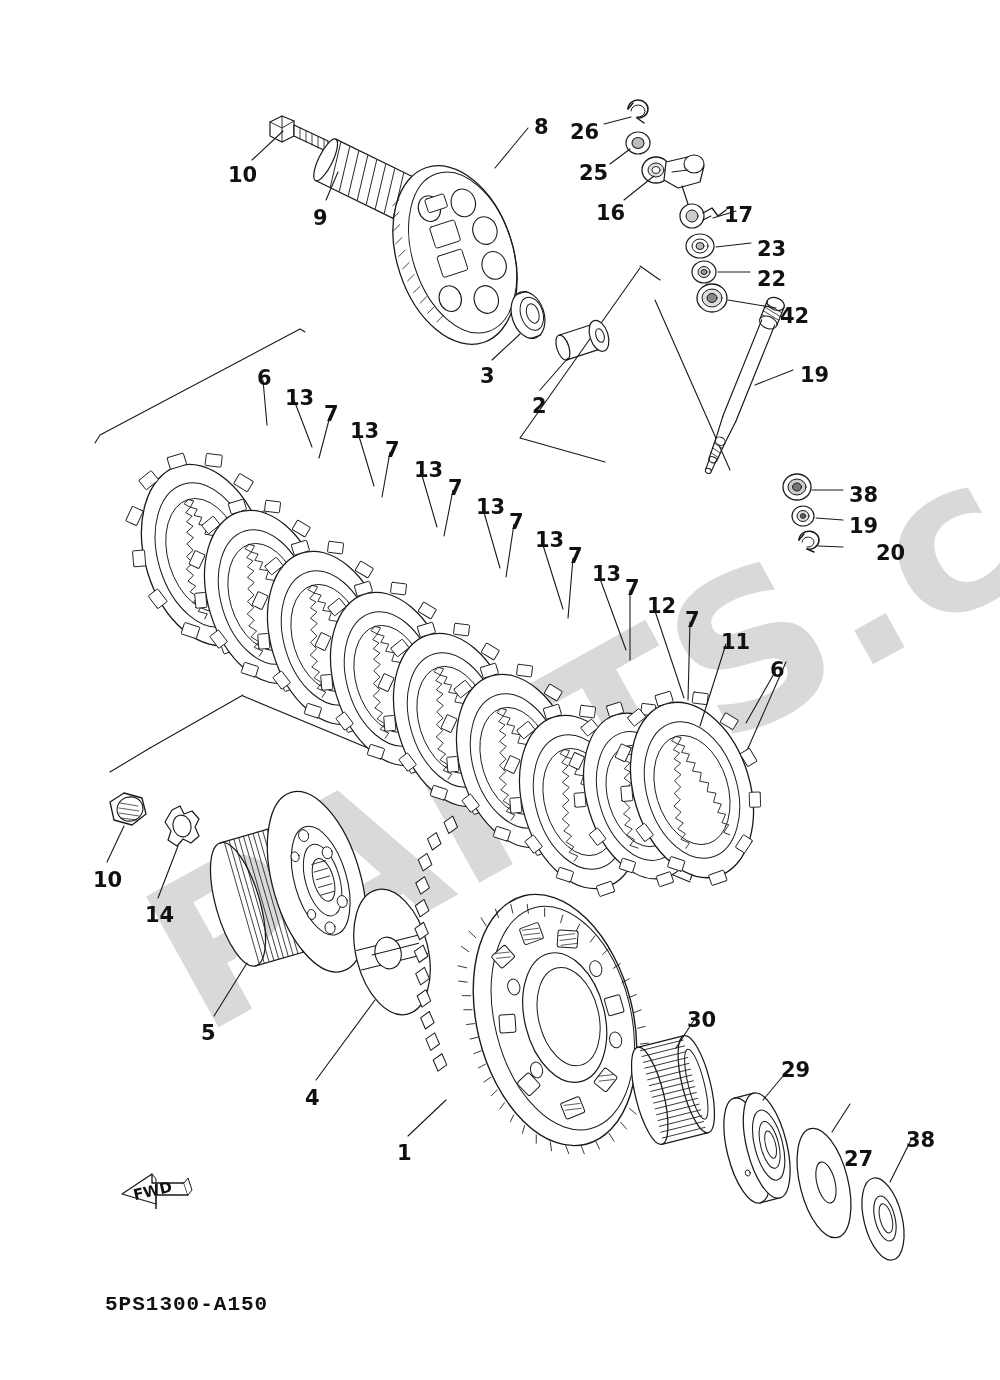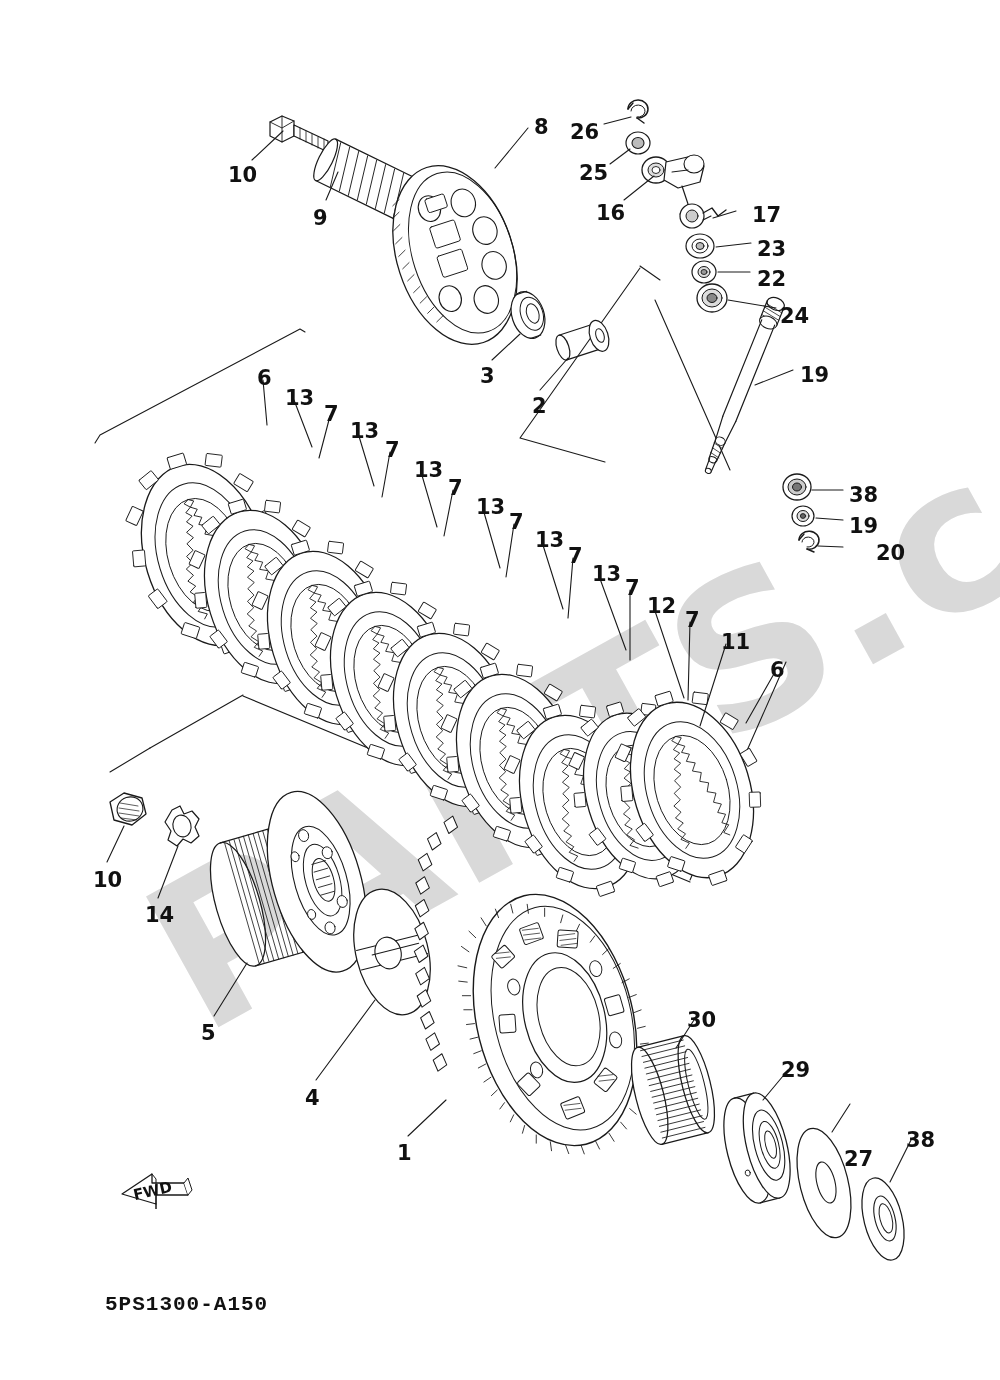--- a/index.html
+++ b/index.html
@@ -664,24 +664,24 @@
       </g>
     </g>
   </svg>
 
   <span class="num" style="left:228px;top:165px">10</span>
   <span class="num" style="left:313px;top:208px">9</span>
   <span class="num" style="left:534px;top:117px">8</span>
   <span class="num" style="left:570px;top:122px">26</span>
   <span class="num" style="left:579px;top:163px">25</span>
   <span class="num" style="left:596px;top:203px">16</span>
-  <span class="num" style="left:752px;top:205px">17</span>
+  <span class="num" style="left:724px;top:205px">17</span>
   <span class="num" style="left:757px;top:239px">23</span>
   <span class="num" style="left:757px;top:269px">22</span>
-  <span class="num" style="left:780px;top:306px">24</span>
+  <span class="num" style="left:780px;top:306px">42</span>
   <span class="num" style="left:480px;top:366px">3</span>
   <span class="num" style="left:532px;top:396px">2</span>
   <span class="num" style="left:800px;top:365px">19</span>
   <span class="num" style="left:849px;top:485px">38</span>
   <span class="num" style="left:849px;top:516px">19</span>
   <span class="num" style="left:876px;top:543px">20</span>
   <span class="num" style="left:257px;top:368px">6</span>
   <span class="num" style="left:285px;top:388px">13</span>
   <span class="num" style="left:324px;top:404px">7</span>
   <span class="num" style="left:350px;top:421px">13</span>

